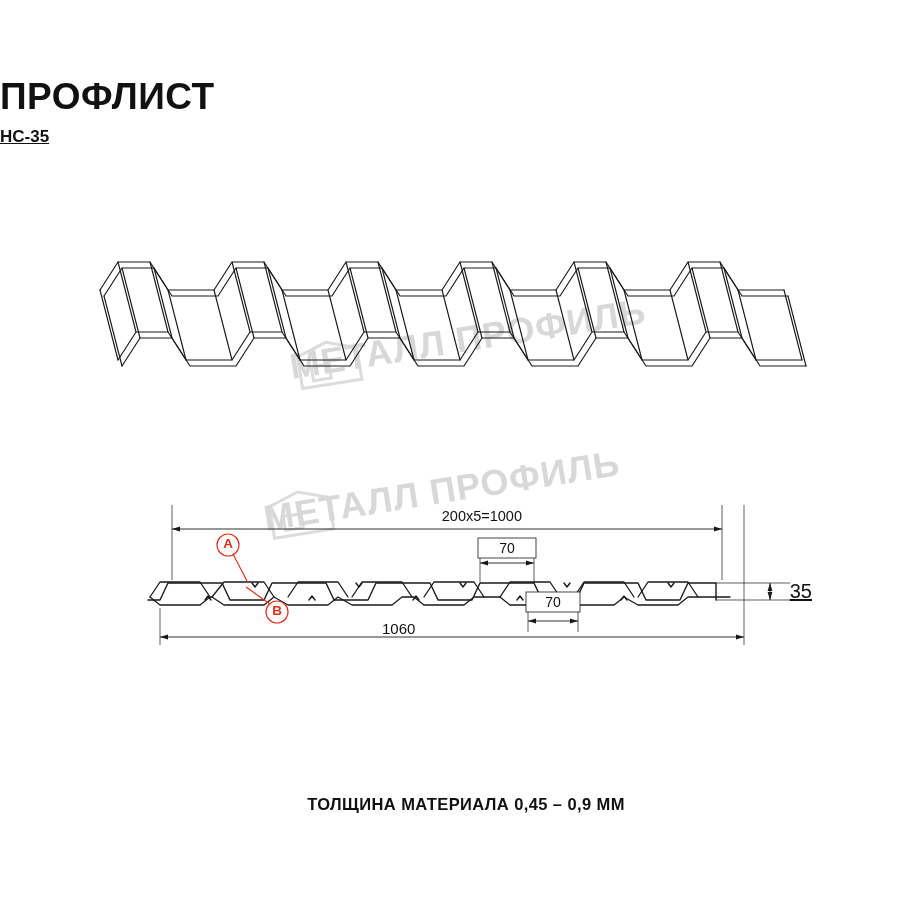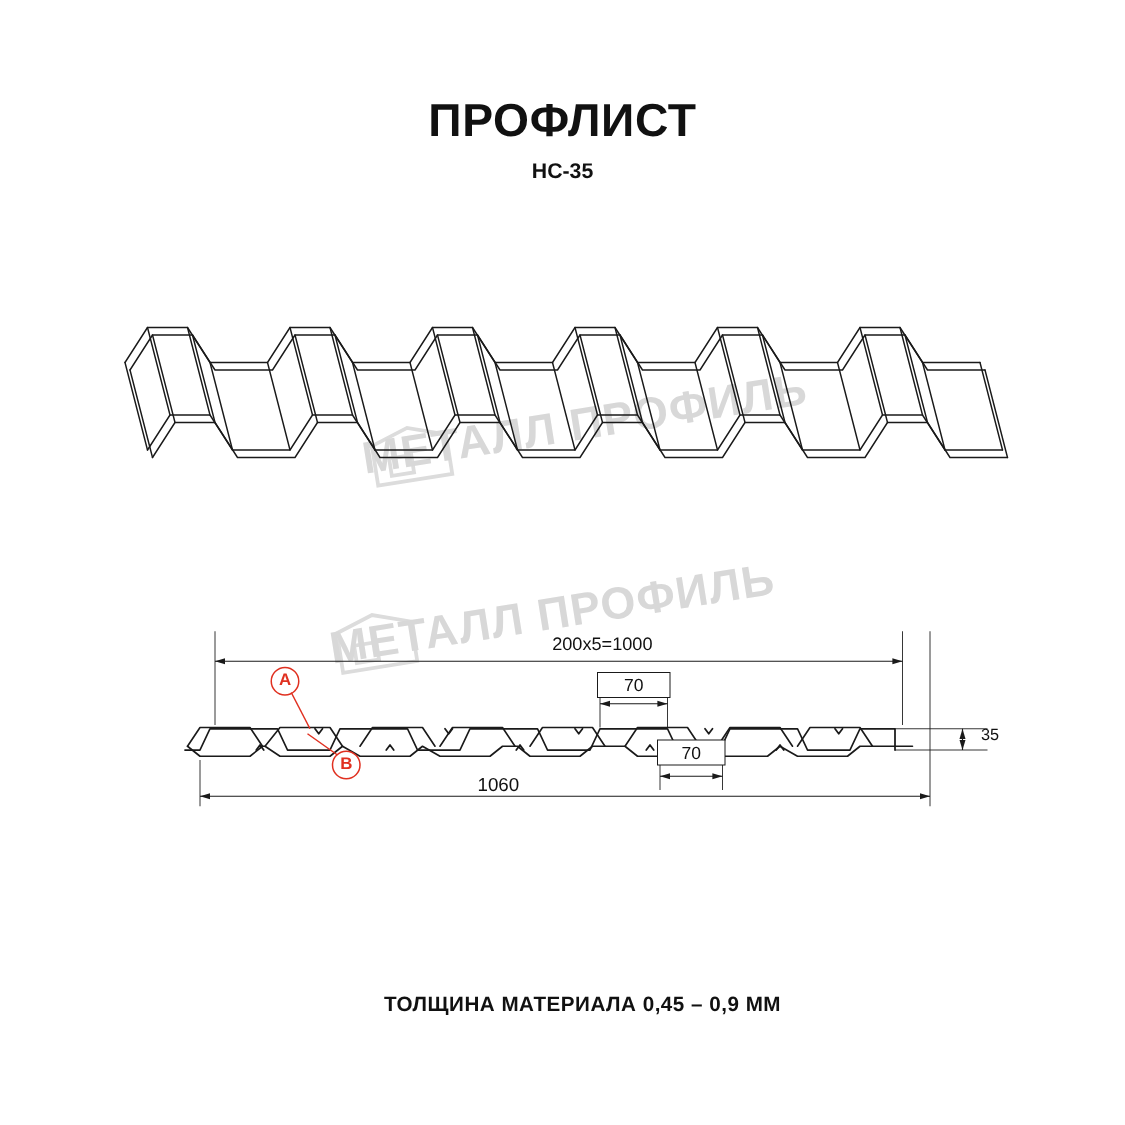--- a/index.html
+++ b/index.html
@@ -16,34 +16,34 @@
     color: #1a1a1a;
     overflow: hidden;
   }
 
   
   .title-block {
     position: absolute;
     top: 78px;
     left: 0;
     width: 900px;
-    text-align: center;
   }
   .title-main {
     font-size: 37px;
     font-weight: bold;
     letter-spacing: 0.5px;
     color: #111111;
     line-height: 1.05;
   }
   .title-sub {
     margin-top: 10px;
     font-size: 17px;
     font-weight: bold;
     color: #111111;
+    text-decoration: underline;
   }
 
   
   .svg-layer {
     position: absolute;
     left: 0;
     top: 0;
     width: 900px;
     height: 900px;
     pointer-events: none;
@@ -316,21 +316,21 @@
 
   <div>
     <div style="position:absolute;left:372px;top:508px;width:150px;text-align:right;font-size:14.5px;color:#111;">200х5=1000</div>
 
     <div style="position:absolute;left:382px;top:620px;width:140px;font-size:15px;color:#111;">1060</div>
 
     <div style="position:absolute;left:478px;top:540px;width:58px;text-align:center;font-size:14px;color:#111;">70</div>
 
     <div style="position:absolute;left:526px;top:594px;width:54px;text-align:center;font-size:14px;color:#111;">70</div>
 
-    <div style="position:absolute;left:772px;top:580px;width:40px;text-align:center;font-size:13px;color:#111;">35</div>
+    <div style="position:absolute;left:772px;top:580px;width:40px;text-align:right;font-size:20px;color:#111;text-decoration:underline;">35</div>
 
     <div style="position:absolute;left:218px;top:536px;width:20px;text-align:center;font-size:13.5px;color:#e03020;font-weight:bold;">A</div>
 
     <div style="position:absolute;left:267px;top:603px;width:20px;text-align:center;font-size:13.5px;color:#e03020;font-weight:bold;">B</div>
   </div>
 
   <div class="footer-note">ТОЛЩИНА МАТЕРИАЛА 0,45 – 0,9 ММ</div>
 
 </div>
 

